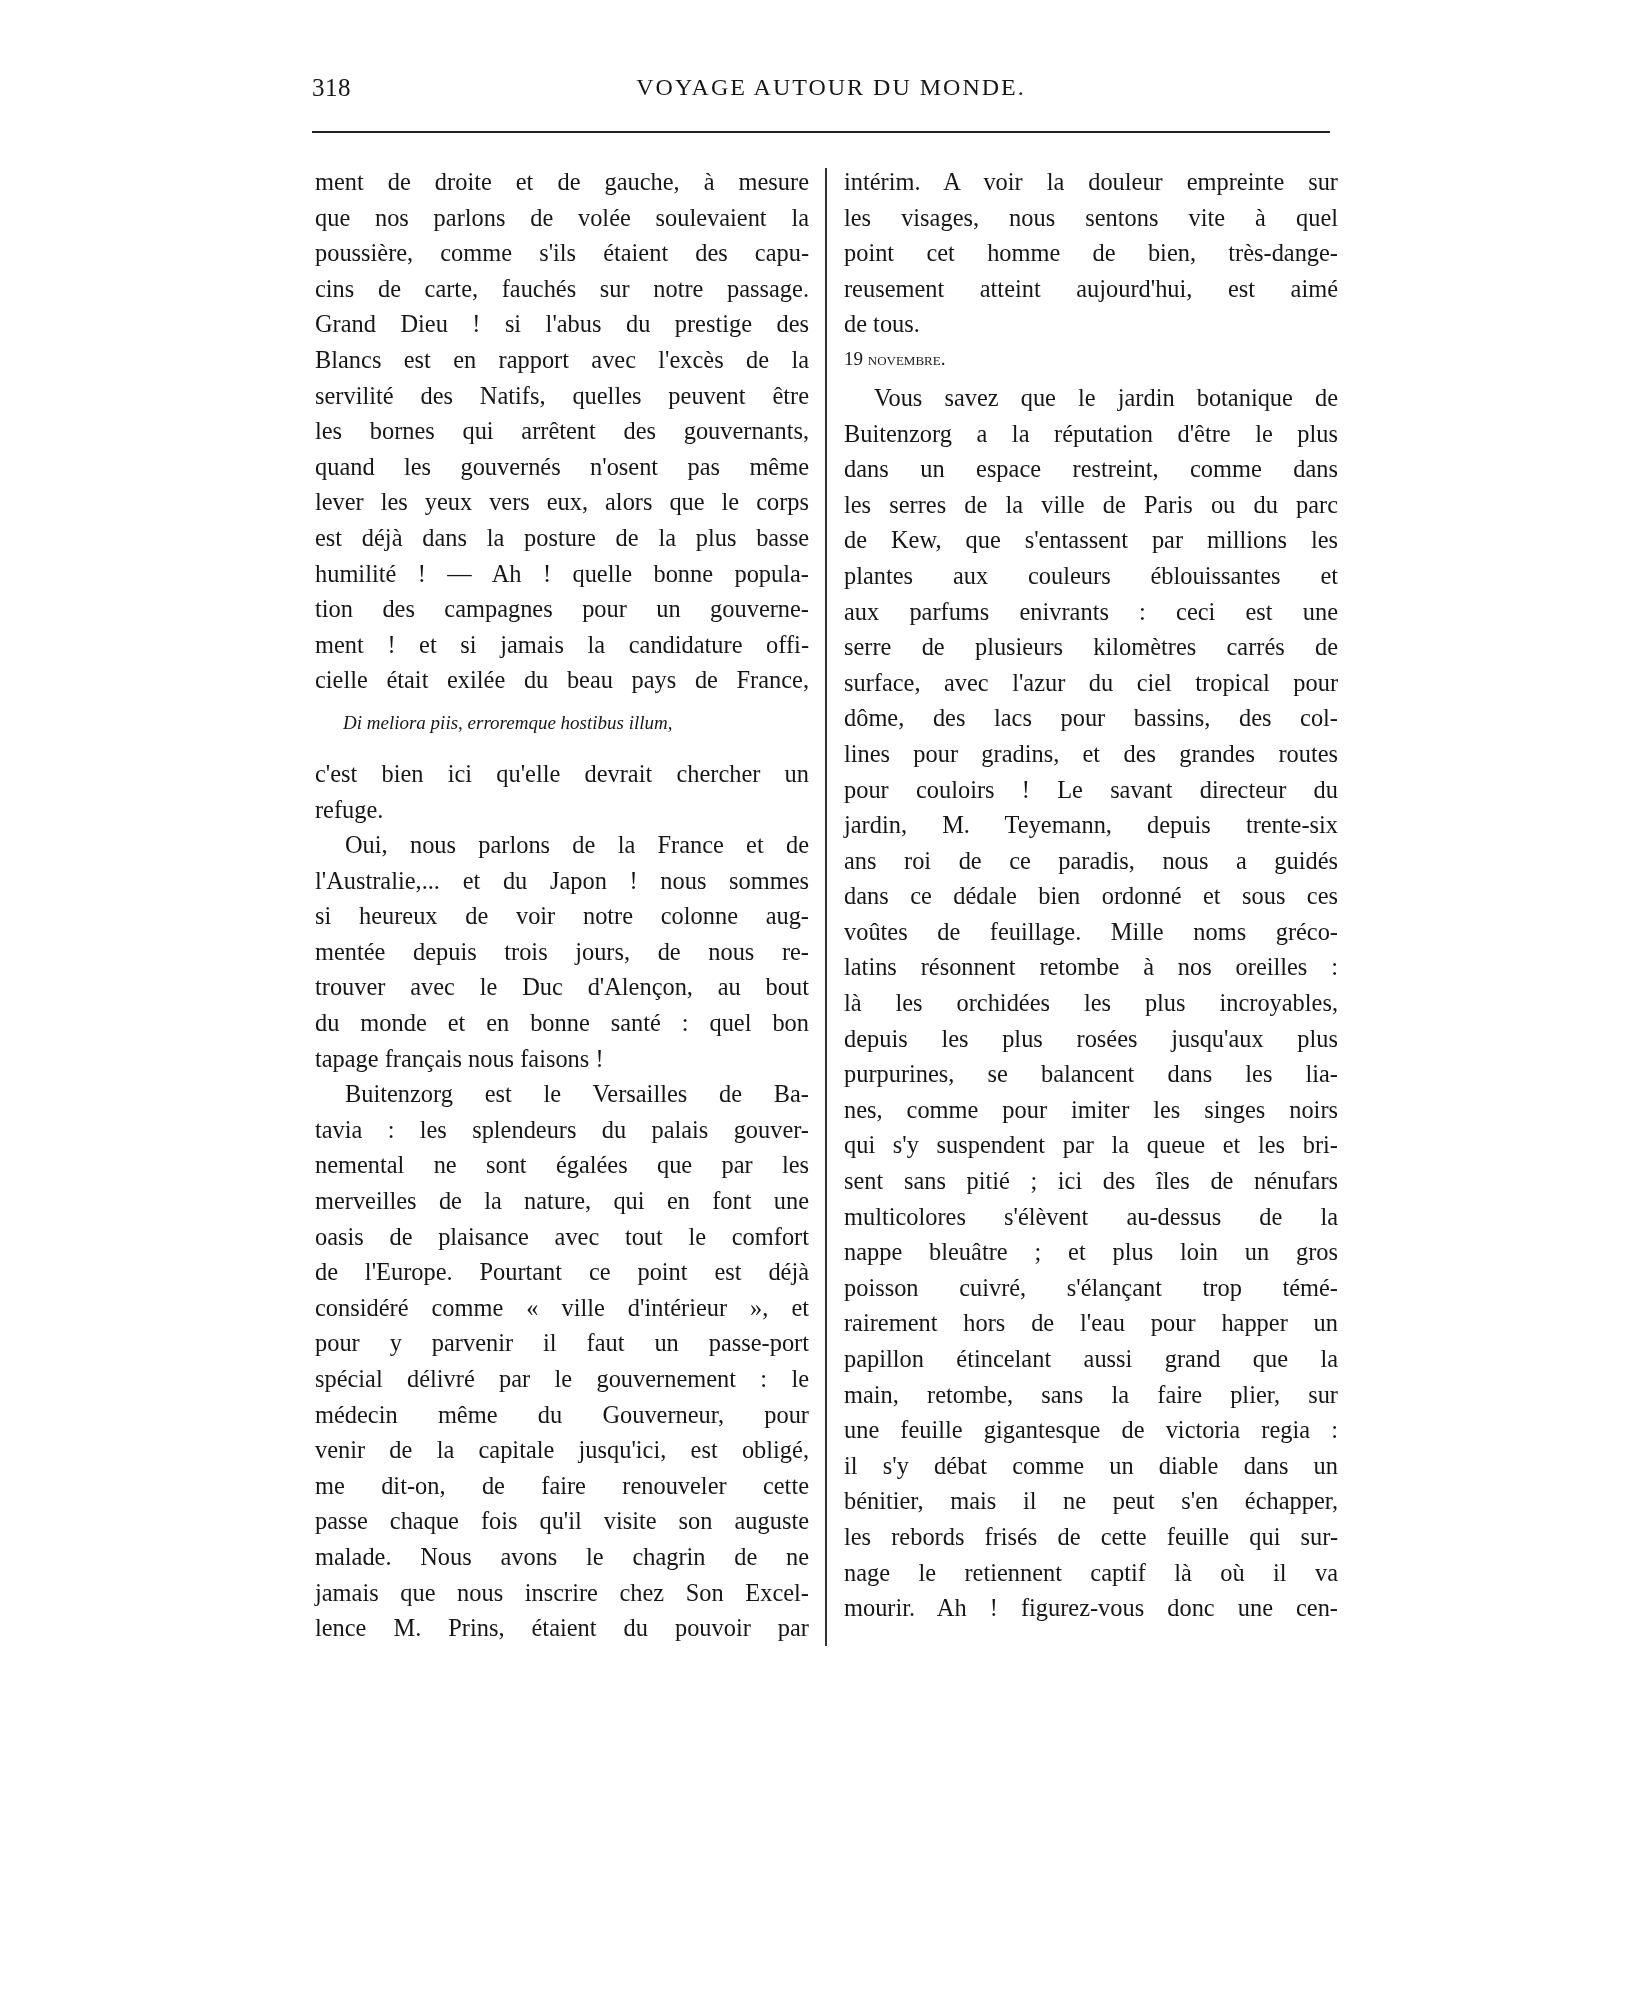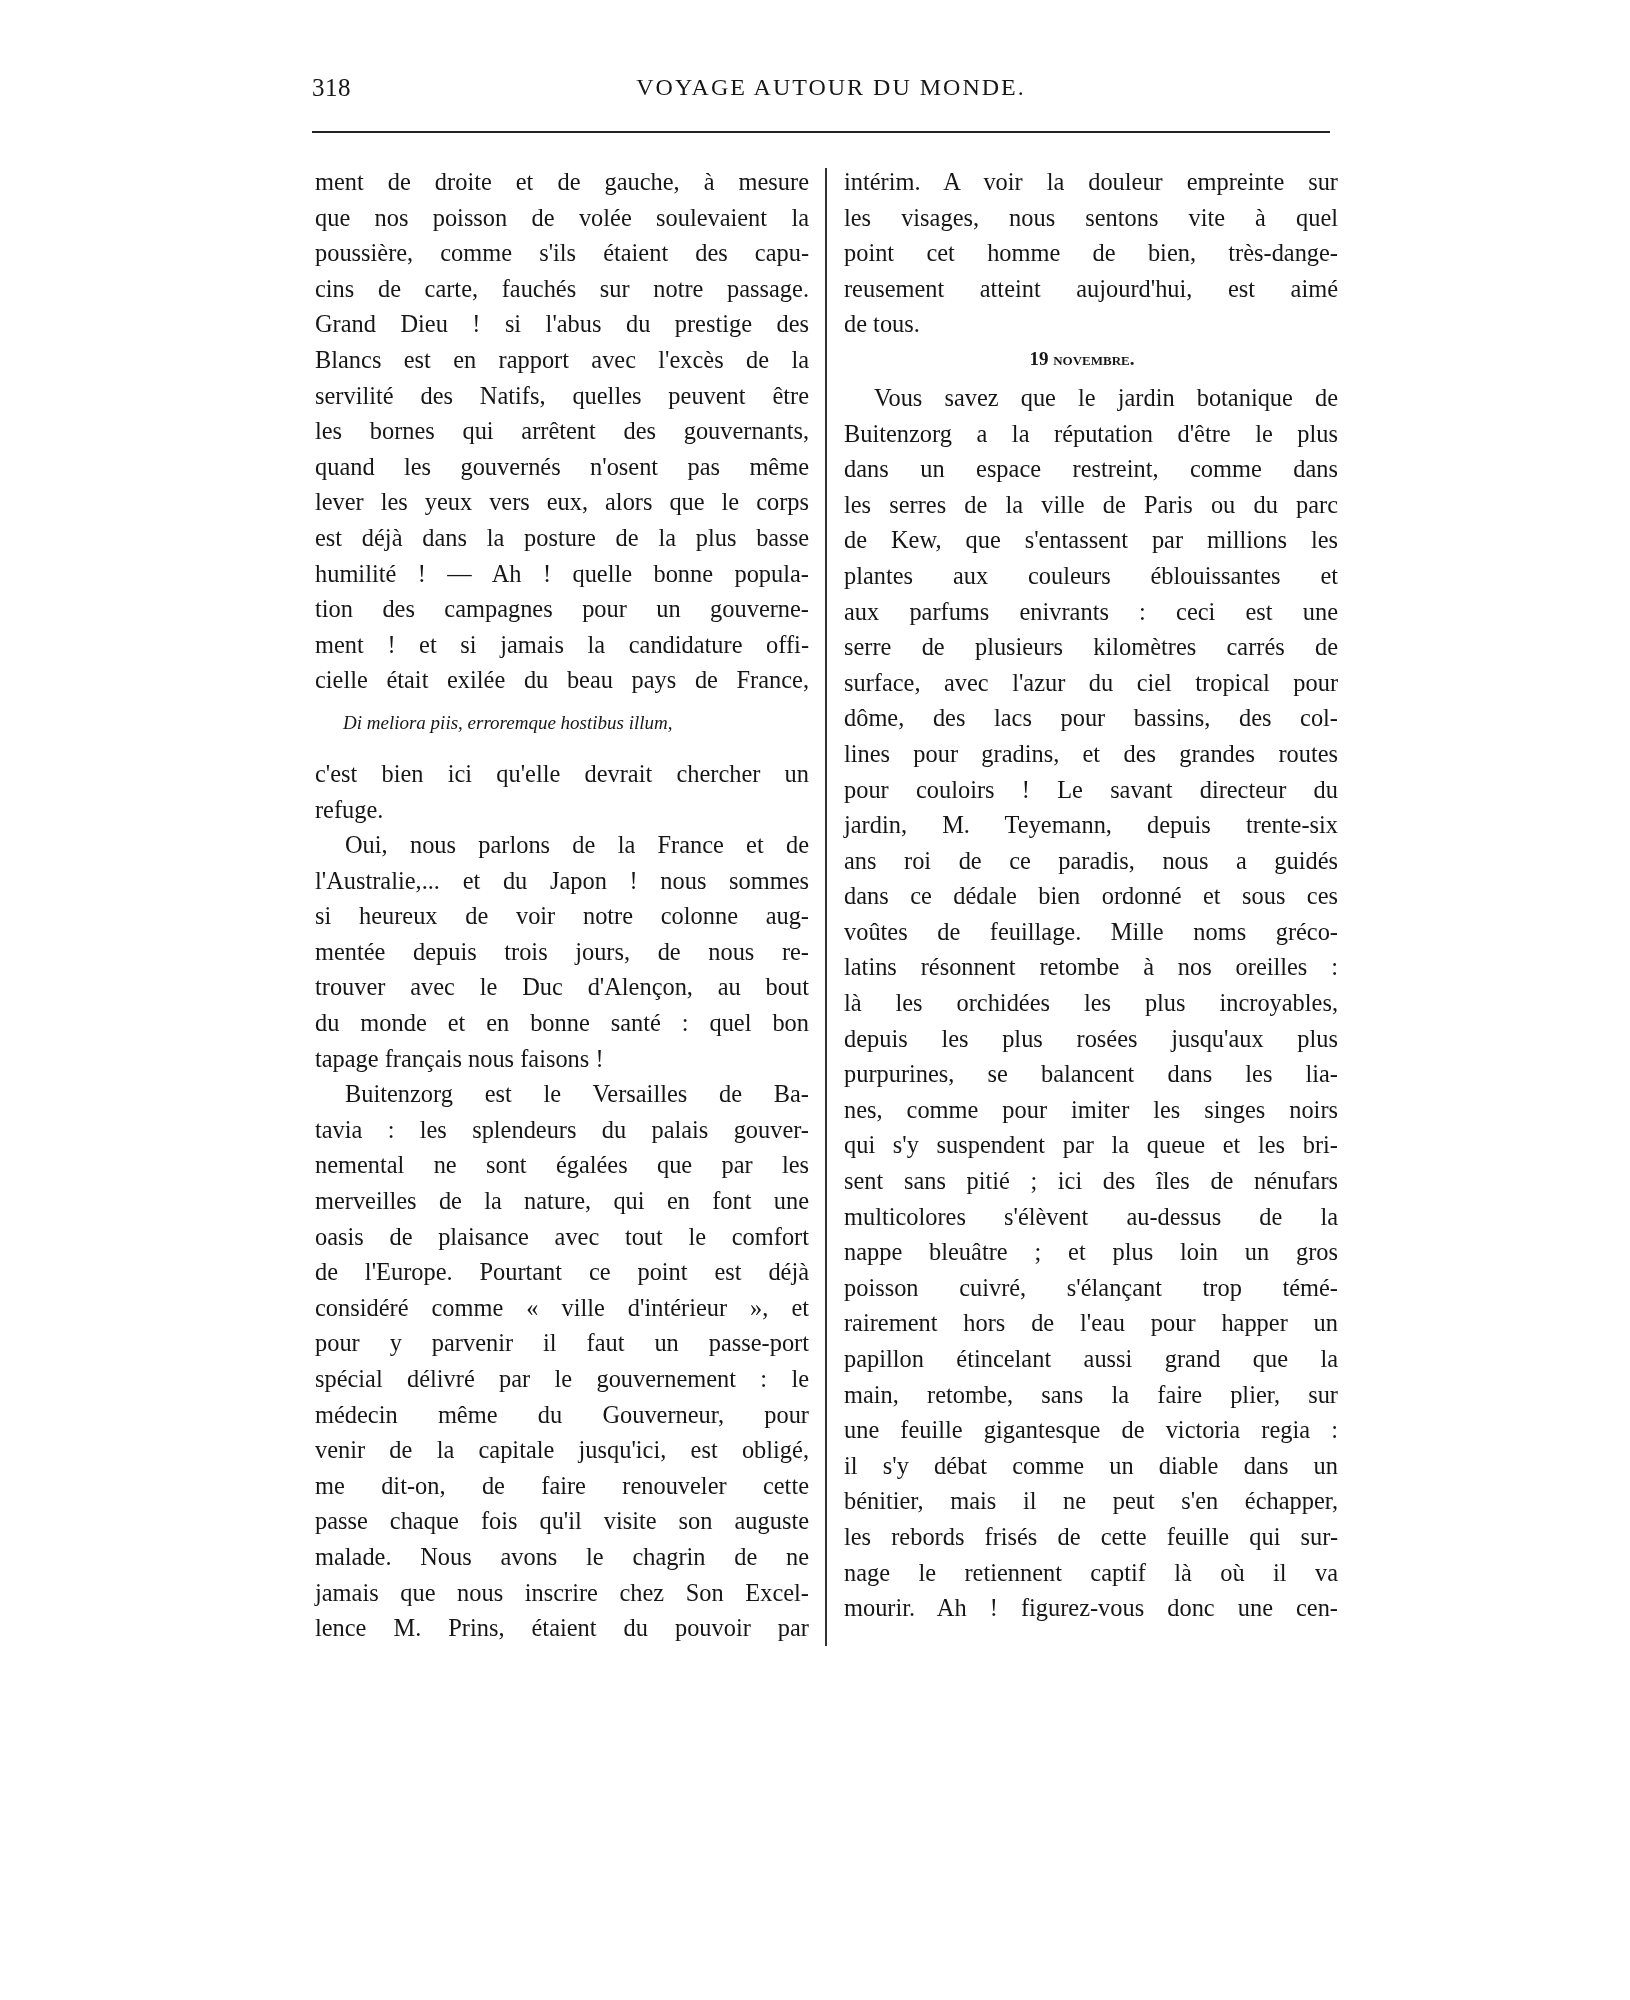--- a/index.html
+++ b/index.html
@@ -89,46 +89,45 @@
     display: block;
     font-style: italic;
     font-size: 19px;
     height: 58px;
     line-height: 50px;
     padding-left: 28px;
     white-space: nowrap;
   }
   .dateline {
     display: block;
-    text-align: center;
+    text-align: left;
     font-size: 19px;
     height: 38px;
     line-height: 34px;
     padding-right: 18px;
     font-variant: small-caps;
-    font-weight: bold;
   }
 </style>
 </head>
 <body>
 
 <div class="page">
 
   <div class="running-head">
     <span class="page-number">318</span>
     <span class="running-title">VOYAGE AUTOUR DU MONDE.</span>
   </div>
   <div class="head-rule"></div>
 
   <div class="column-divider"></div>
 
   <div class="column col-left">
     <div>
       <span class="line">ment de droite et de gauche, à mesure</span>
-      <span class="line">que nos poisson de volée soulevaient la</span>
+      <span class="line">que nos parlons de volée soulevaient la</span>
       <span class="line">poussière, comme s'ils étaient des capu-</span>
       <span class="line">cins de carte, fauchés sur notre passage.</span>
       <span class="line">Grand Dieu ! si l'abus du prestige des</span>
       <span class="line">Blancs est en rapport avec l'excès de la</span>
       <span class="line">servilité des Natifs, quelles peuvent être</span>
       <span class="line">les bornes qui arrêtent des gouvernants,</span>
       <span class="line">quand les gouvernés n'osent pas même</span>
       <span class="line">lever les yeux vers eux, alors que le corps</span>
       <span class="line">est déjà dans la posture de la plus basse</span>
       <span class="line">humilité ! — Ah ! quelle bonne popula-</span>

